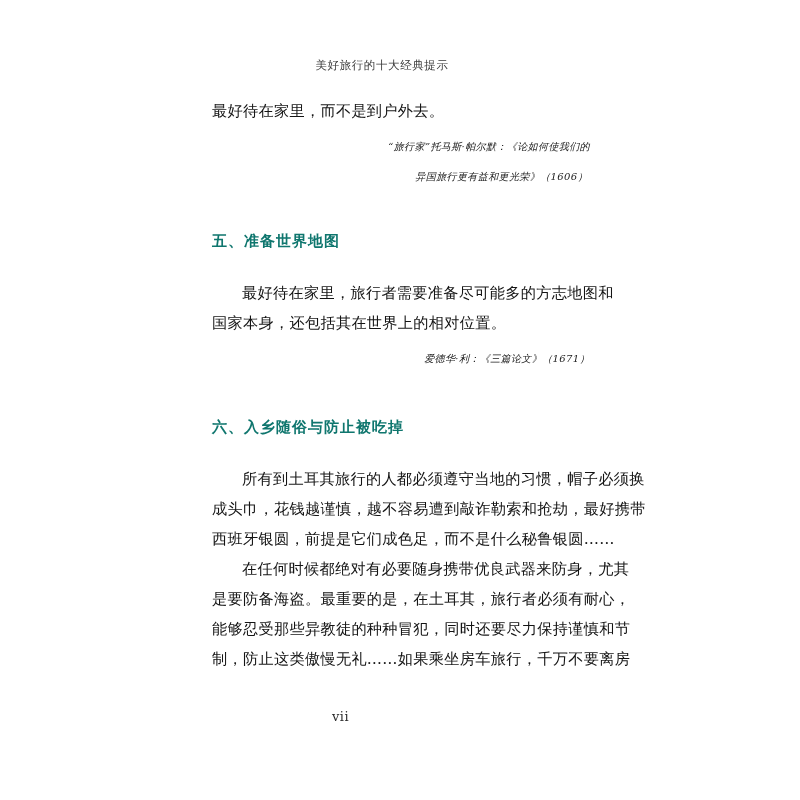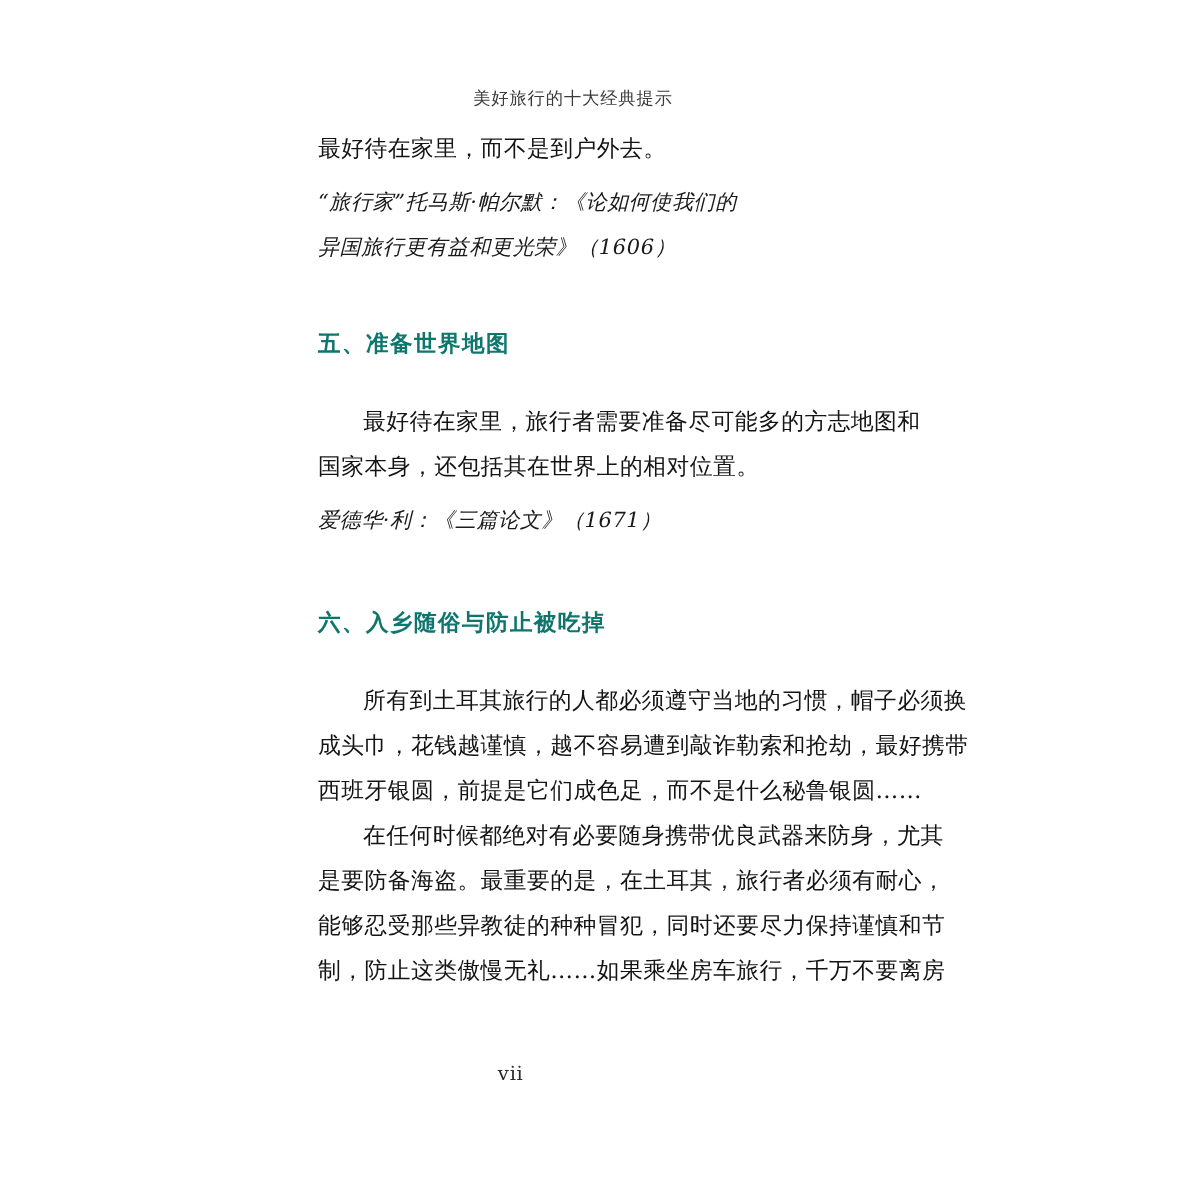--- a/index.html
+++ b/index.html
@@ -31,43 +31,44 @@
     text-align: center;
     font-size: 11.5px;
     letter-spacing: 0.6px;
     color: #3a3a3a;
     font-family: "DejaVu Sans", "Liberation Sans", sans-serif;
   }
 
   
   .text-column {
     position: absolute;
-    top: 84px;
+    top: 96px;
     left: 212px;
     width: 378px;
   }
 
   .body-line {
     font-size: 15.2px;
     line-height: 30px;
     letter-spacing: 0.3px;
     color: #141414;
     white-space: nowrap;
   }
 
   .para-first {
     text-indent: 30px;
   }
 
   
   .attrib {
-    font-size: 14px;
+    font-size: 10px;
     line-height: 30px;
     letter-spacing: 0.4px;
     color: #1a1a1a;
+    text-align: right;
     font-style: italic;
     white-space: nowrap;
   }
   .attrib-1 { margin-top: 6px; }
   .attrib-2 { padding-right: 2px; }
 
   .attrib-block-2 {
     margin-top: 6px;
   }
 

